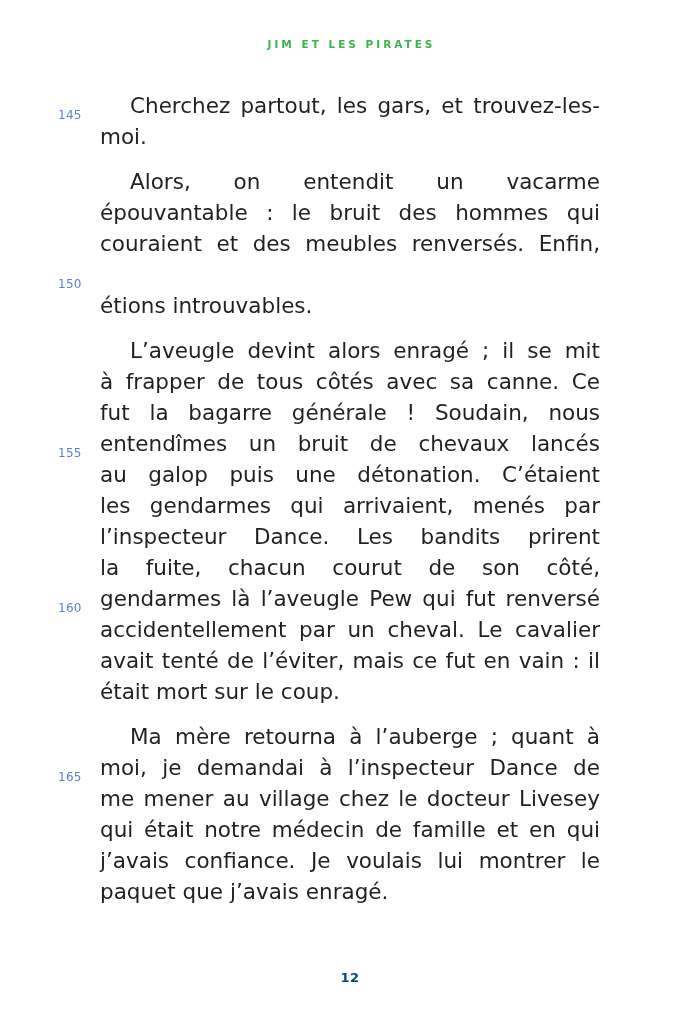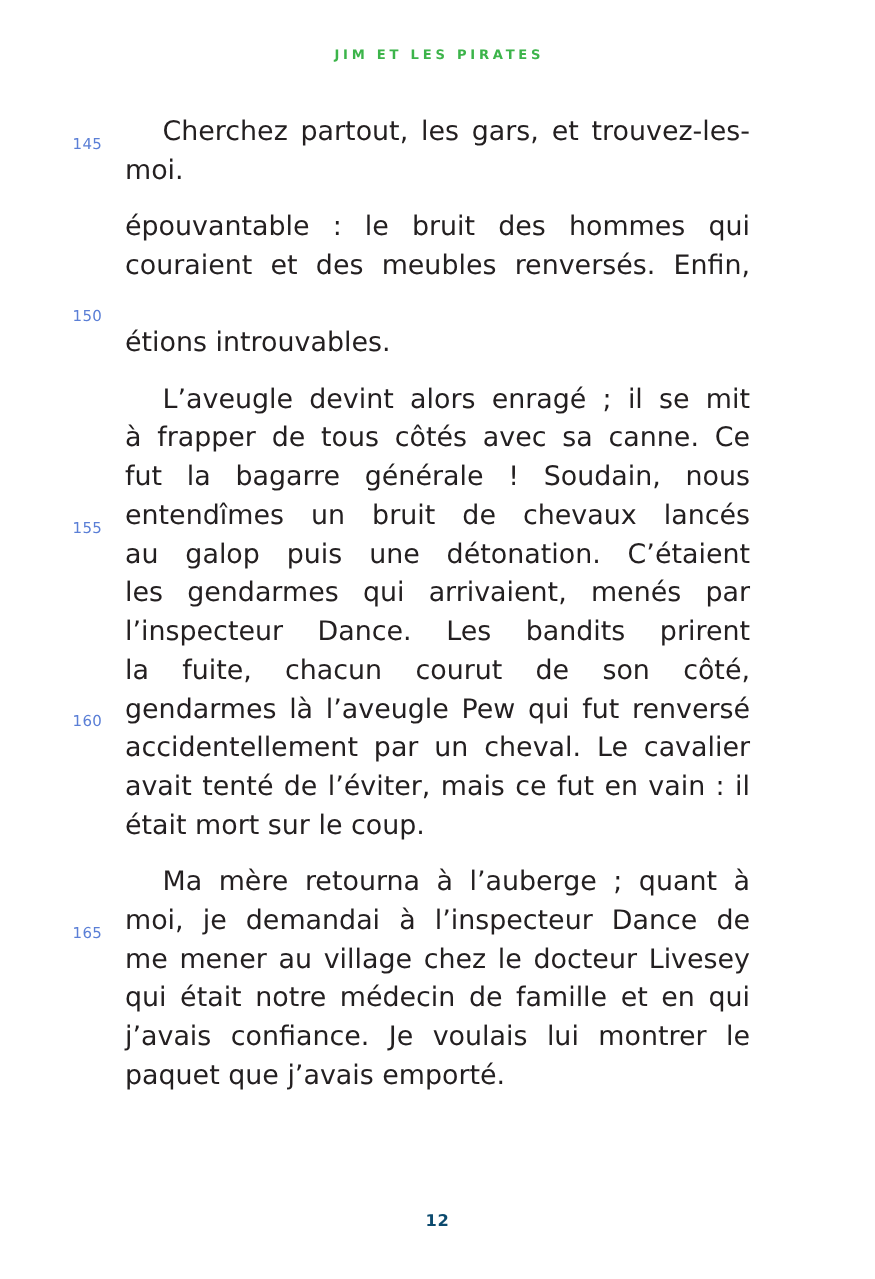--- a/index.html
+++ b/index.html
@@ -118,20 +118,21 @@
 <div class="page">
 
   <div class="running-head">Jim et les pirates</div>
 
   <div class="textblock">
       <p class="para">
         <span class="line first"><span class="lineno">145</span><span>Cherchez partout, les gars, et trouvez-les-</span></span>
         <span class="line last"><span>moi.</span></span>
       </p>
       <p class="para">
+        <span class="line first"><span>Alors, on entendit un vacarme</span></span>
         <span class="line"><span>épouvantable : le bruit des hommes qui</span></span>
         <span class="line"><span>couraient et des meubles renversés. Enfin,</span></span>
         <span class="line"><span class="lineno">150</span></span>
         <span class="line last"><span>étions introuvables.</span></span>
       </p>
       <p class="para">
         <span class="line first"><span>L’aveugle devint alors enragé ; il se mit</span></span>
         <span class="line"><span>à frapper de tous côtés avec sa canne. Ce</span></span>
         <span class="line"><span>fut la bagarre générale ! Soudain, nous</span></span>
         <span class="line"><span class="lineno">155</span><span>entendîmes un bruit de chevaux lancés</span></span>
@@ -143,19 +144,19 @@
         <span class="line"><span>accidentellement par un cheval. Le cavalier</span></span>
         <span class="line"><span>avait tenté de l’éviter, mais ce fut en vain : il</span></span>
         <span class="line last"><span>était mort sur le coup.</span></span>
       </p>
       <p class="para">
         <span class="line first"><span>Ma mère retourna à l’auberge ; quant à</span></span>
         <span class="line"><span class="lineno">165</span><span>moi, je demandai à l’inspecteur Dance de</span></span>
         <span class="line"><span>me mener au village chez le docteur Livesey</span></span>
         <span class="line"><span>qui était notre médecin de famille et en qui</span></span>
         <span class="line"><span>j’avais confiance. Je voulais lui montrer le</span></span>
-        <span class="line last"><span>paquet que j’avais emporté.</span></span>
+        <span class="line last"><span>paquet que j’avais enragé.</span></span>
       </p>
     </div>
 
   <div class="folio">12</div>
 
 </div>
 
 </body></html>

